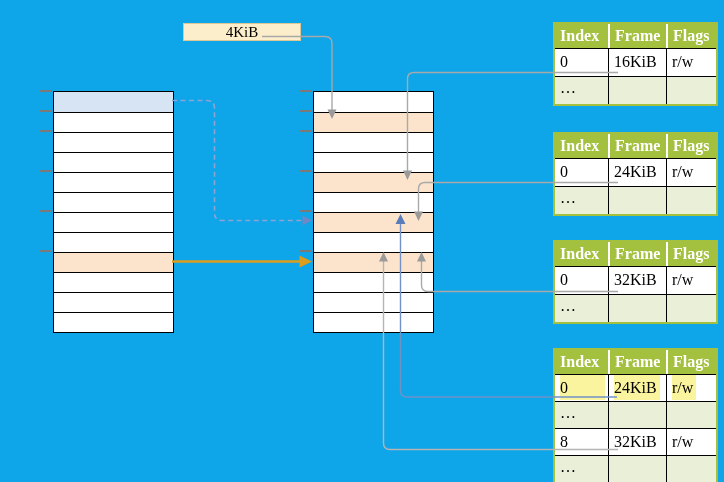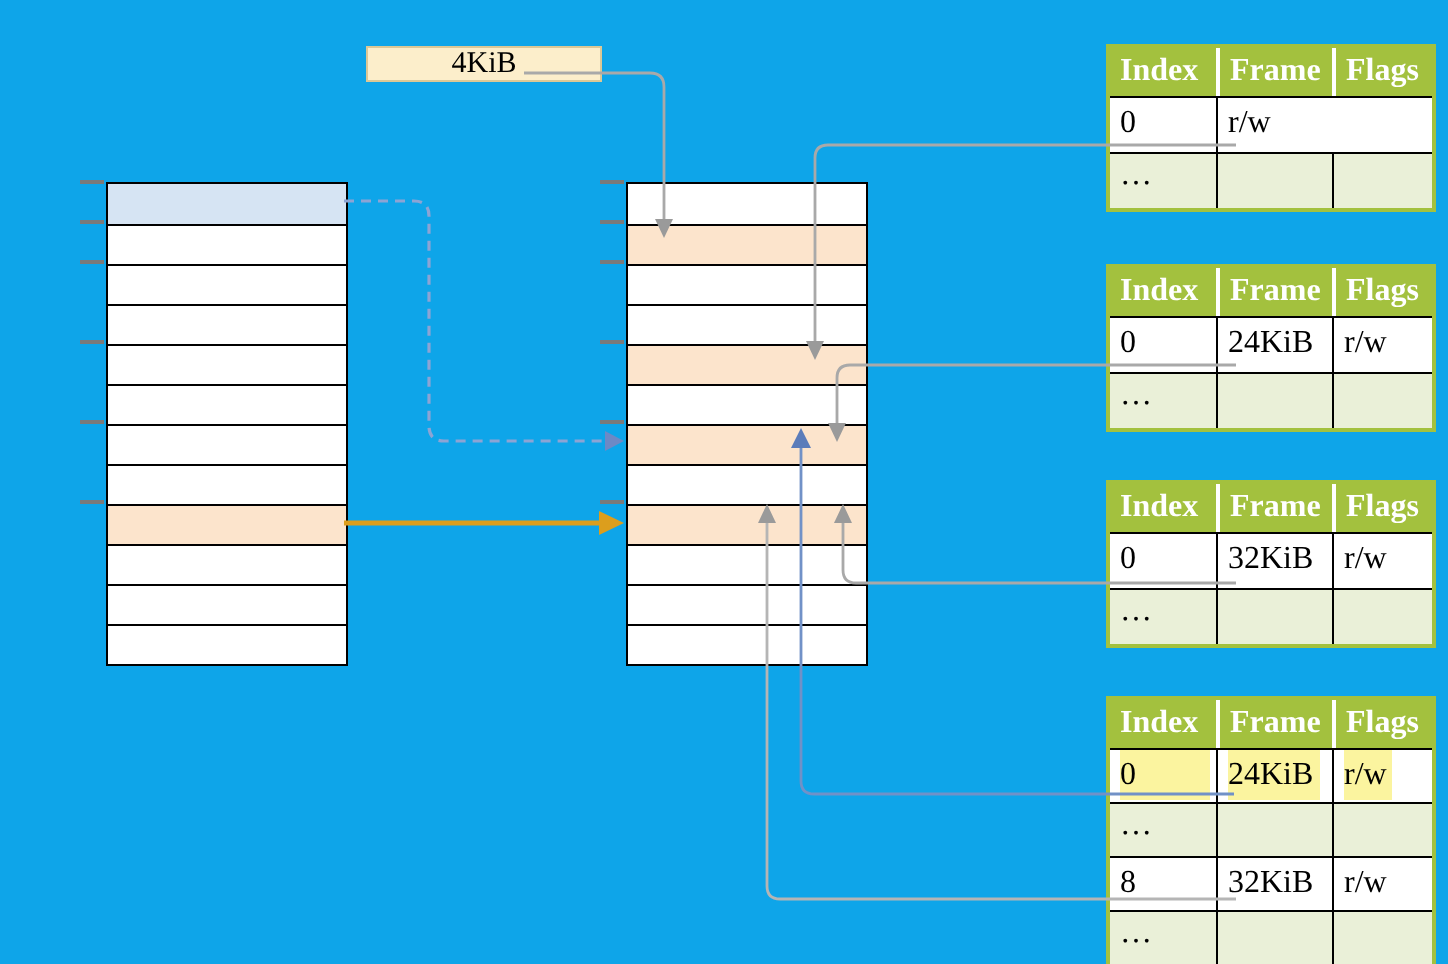--- a/index.html
+++ b/index.html
@@ -89,20 +89,21 @@
   <div class="tick" style="left:300px;top:250px"></div>
 
   <div class="ftable" style="top:22px;">
     <div class="fhead">
       <div class="hcell">Index</div>
       <div class="hcell">Frame</div>
       <div class="hcell">Flags</div>
     </div>
     <div class="frow">
       <div class="cell">0</div>
+      <div class="cell">16KiB</div>
       <div class="cell">r/w</div>
     </div>
     <div class="frow dots">
       <div class="cell">…</div>
       <div class="cell"></div>
       <div class="cell"></div>
     </div>
   </div>
 
   <div class="ftable" style="top:132px;">

